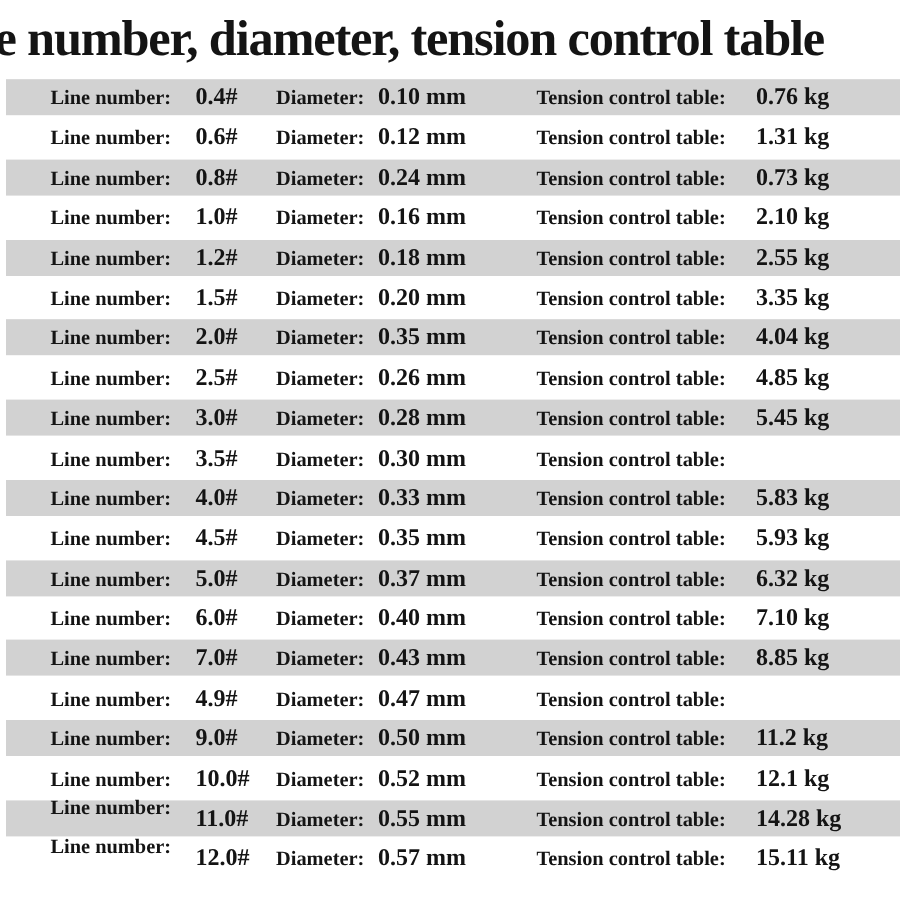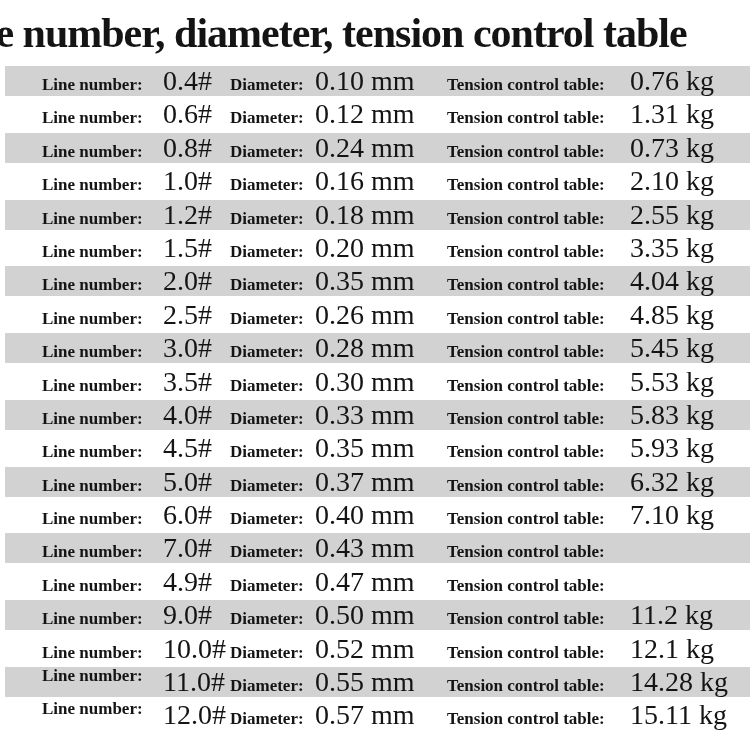--- a/index.html
+++ b/index.html
@@ -39,22 +39,22 @@
     white-space: nowrap;
   }
   .row.gray { background: #d2d2d2; }
   .row.white { background: #ffffff; }
   .lbl {
     font-weight: bold;
     font-size: 17px;
     line-height: 30px;
   }
   .val {
-    font-weight: normal;
-    font-size: 28px;
+    font-weight: bold;
+    font-size: 20px;
     line-height: 30px;
   }
   .l1 { margin-left: 37px; min-width: 121px; }
   .v1 { min-width: 67px; }
   .l2 { min-width: 85px; }
   .v2 { min-width: 132px; }
   .l3 { min-width: 183px; }
   .v3 { flex: 1; }
   .row.raised .l1 { position: relative; top: -10px; }
 </style>
@@ -136,21 +136,20 @@
     <span class="val v2">0.28 mm</span>
     <span class="lbl l3">Tension control table:</span>
     <span class="val v3">5.45 kg</span>
   </div>
       <div class="row white">
     <span class="lbl l1">Line number:</span>
     <span class="val v1">3.5#</span>
     <span class="lbl l2">Diameter:</span>
     <span class="val v2">0.30 mm</span>
     <span class="lbl l3">Tension control table:</span>
-    <span class="val v3">5.53 kg</span>
   </div>
       <div class="row gray">
     <span class="lbl l1">Line number:</span>
     <span class="val v1">4.0#</span>
     <span class="lbl l2">Diameter:</span>
     <span class="val v2">0.33 mm</span>
     <span class="lbl l3">Tension control table:</span>
     <span class="val v3">5.83 kg</span>
   </div>
       <div class="row white">
@@ -176,20 +175,21 @@
     <span class="val v2">0.40 mm</span>
     <span class="lbl l3">Tension control table:</span>
     <span class="val v3">7.10 kg</span>
   </div>
       <div class="row gray">
     <span class="lbl l1">Line number:</span>
     <span class="val v1">7.0#</span>
     <span class="lbl l2">Diameter:</span>
     <span class="val v2">0.43 mm</span>
     <span class="lbl l3">Tension control table:</span>
+    <span class="val v3">8.85 kg</span>
   </div>
       <div class="row white">
     <span class="lbl l1">Line number:</span>
     <span class="val v1">4.9#</span>
     <span class="lbl l2">Diameter:</span>
     <span class="val v2">0.47 mm</span>
     <span class="lbl l3">Tension control table:</span>
   </div>
       <div class="row gray">
     <span class="lbl l1">Line number:</span>

